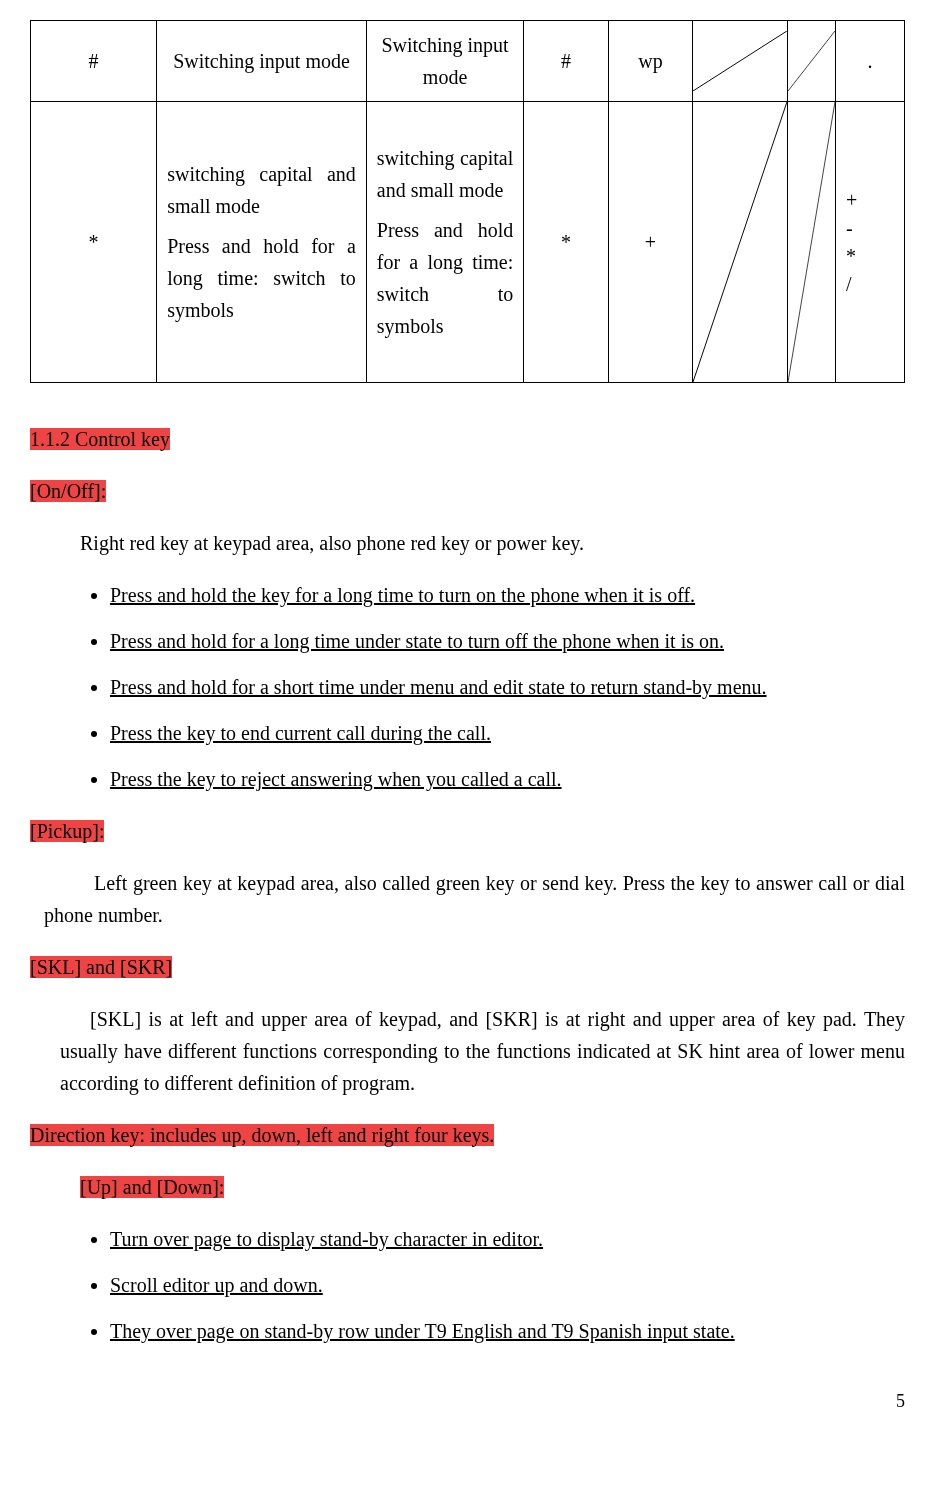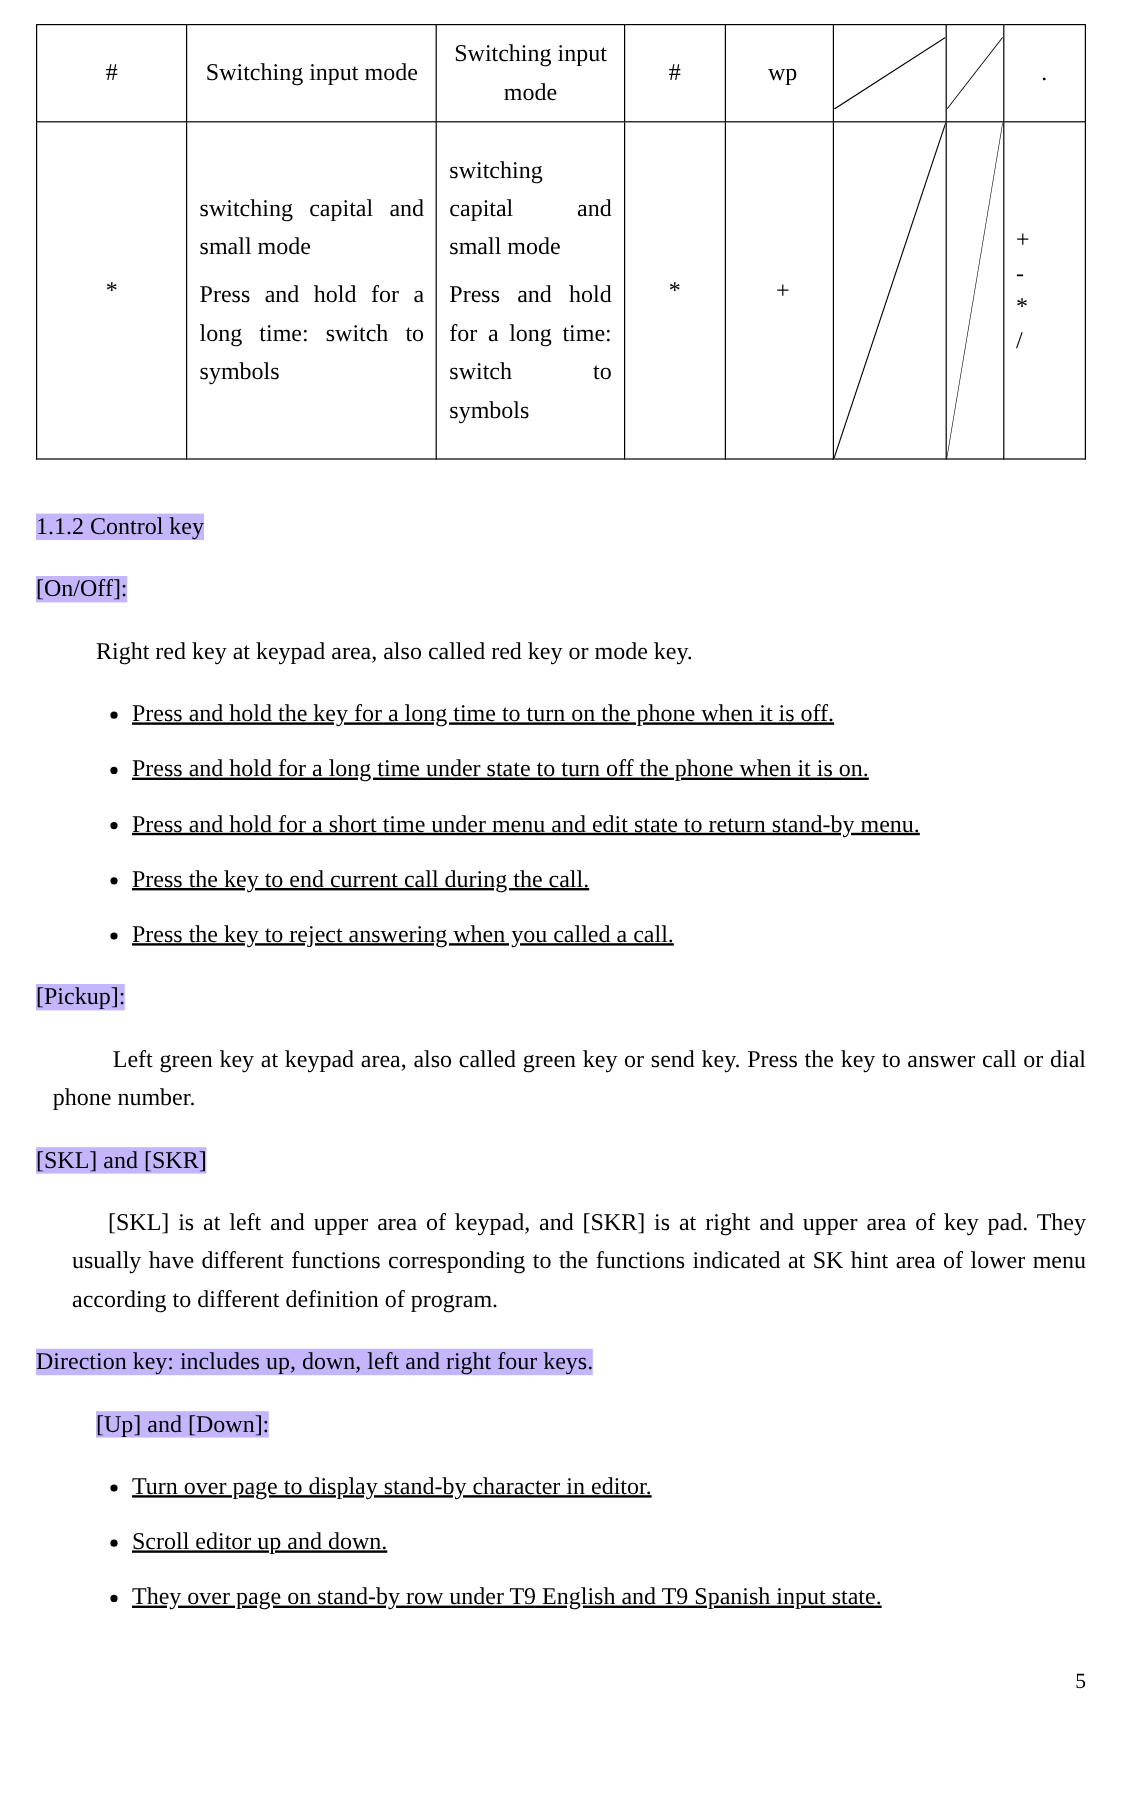--- a/index.html
+++ b/index.html
@@ -22,33 +22,33 @@
     border: 1px solid #000;
     padding: 8px 10px;
     vertical-align: middle;
     text-align: center;
   }
   td.left { text-align: justify; }
   td.col1 { width: 100px; }
   td.col2 { width: 180px; }
   td.col3 { width: 130px; }
   td.col4 { width: 60px; }
-  td.col5 { width: 60px; padding-left: 16px; }
+  td.col5 { width: 60px; }
   td.col6 { width: 90px; }
   td.col7 { width: 45px; }
   td.col8 { width: 45px; }
   .diag {
     position: relative;
     padding: 0;
     height: 100%;
   }
   .diag svg { display: block; width: 100%; height: 100%; position: absolute; top:0; left:0; }
   .diag-wrap { position: relative; width: 100%; height: 100%; min-height: 60px; }
   .section-highlight {
-    background: #c4b5fd;
+    background: #ef4444;
     display: inline;
   }
   .para-indent { margin-left: 50px; }
   ul.bullets { list-style-type: disc; margin: 10px 0 10px 80px; padding: 0; text-decoration: underline; }
   ul.bullets li { margin: 14px 0; }
   .page-num { text-align: right; font-size: 18px; margin-top: 40px; }
   .sub-indent { margin-left: 30px; font-family: Liberation Serif, serif; }
   .justify { text-align: justify; }
   .cell-block { margin: 8px 0; text-align: justify; }
   .tall-cell { height: 280px; }
@@ -112,21 +112,21 @@
 *
 /</td>
   </tr>
 </tbody>
   </table>
 
 <p><span class="section-highlight">1.1.2 Control key</span></p>
 
 <p><span class="section-highlight">[On/Off]:</span></p>
 
-<p class="para-indent">Right red key at keypad area, also called red key or mode key.</p>
+<p class="para-indent">Right red key at keypad area, also phone red key or power key.</p>
 
 <ul class="bullets">
   <li>Press and hold the key for a long time to turn on the phone when it is off.</li>
   <li>Press and hold for a long time under state to turn off the phone when it is on.</li>
   <li>Press and hold for a short time under menu and edit state to return stand-by menu.</li>
   <li>Press the key to end current call during the call.</li>
   <li>Press the key to reject answering when you called a call.</li>
 </ul>
 
 <p><span class="section-highlight">[Pickup]:</span></p>

